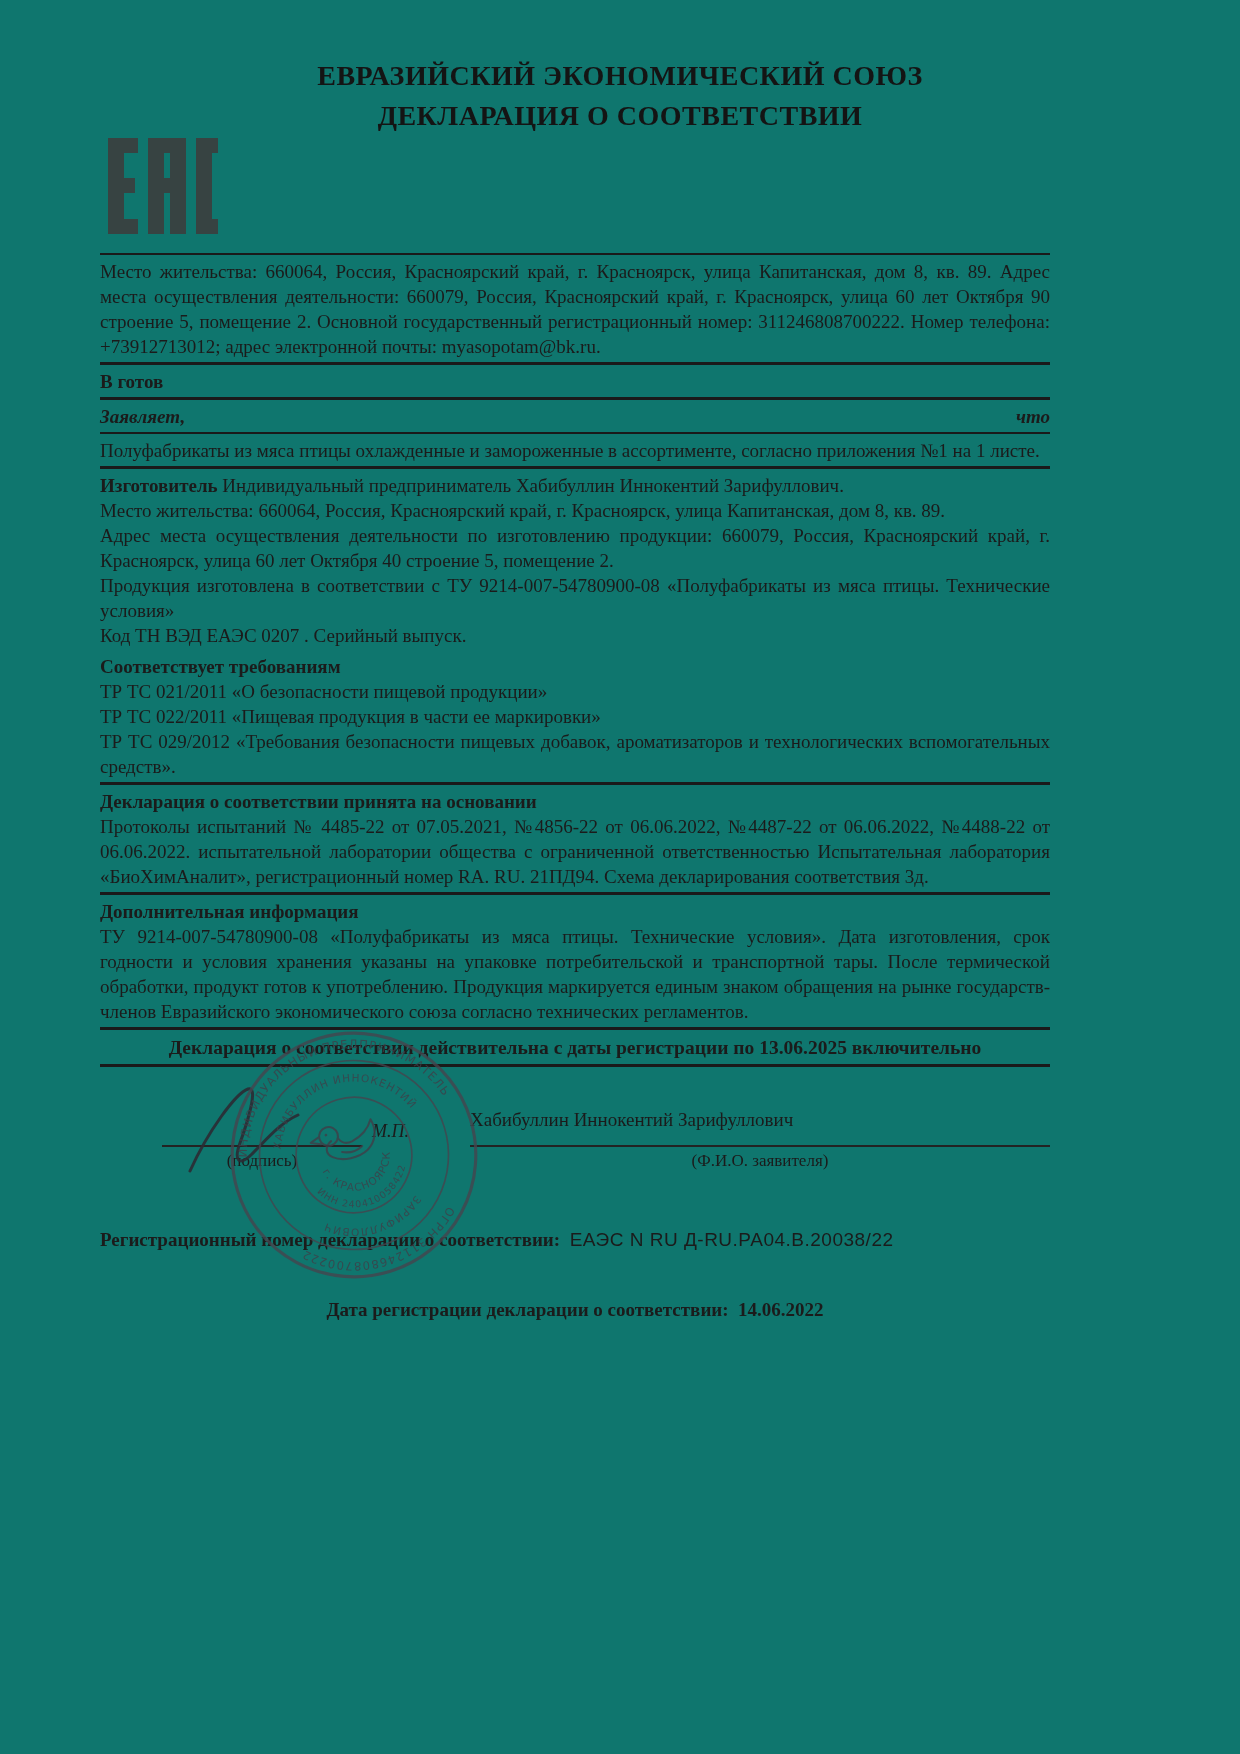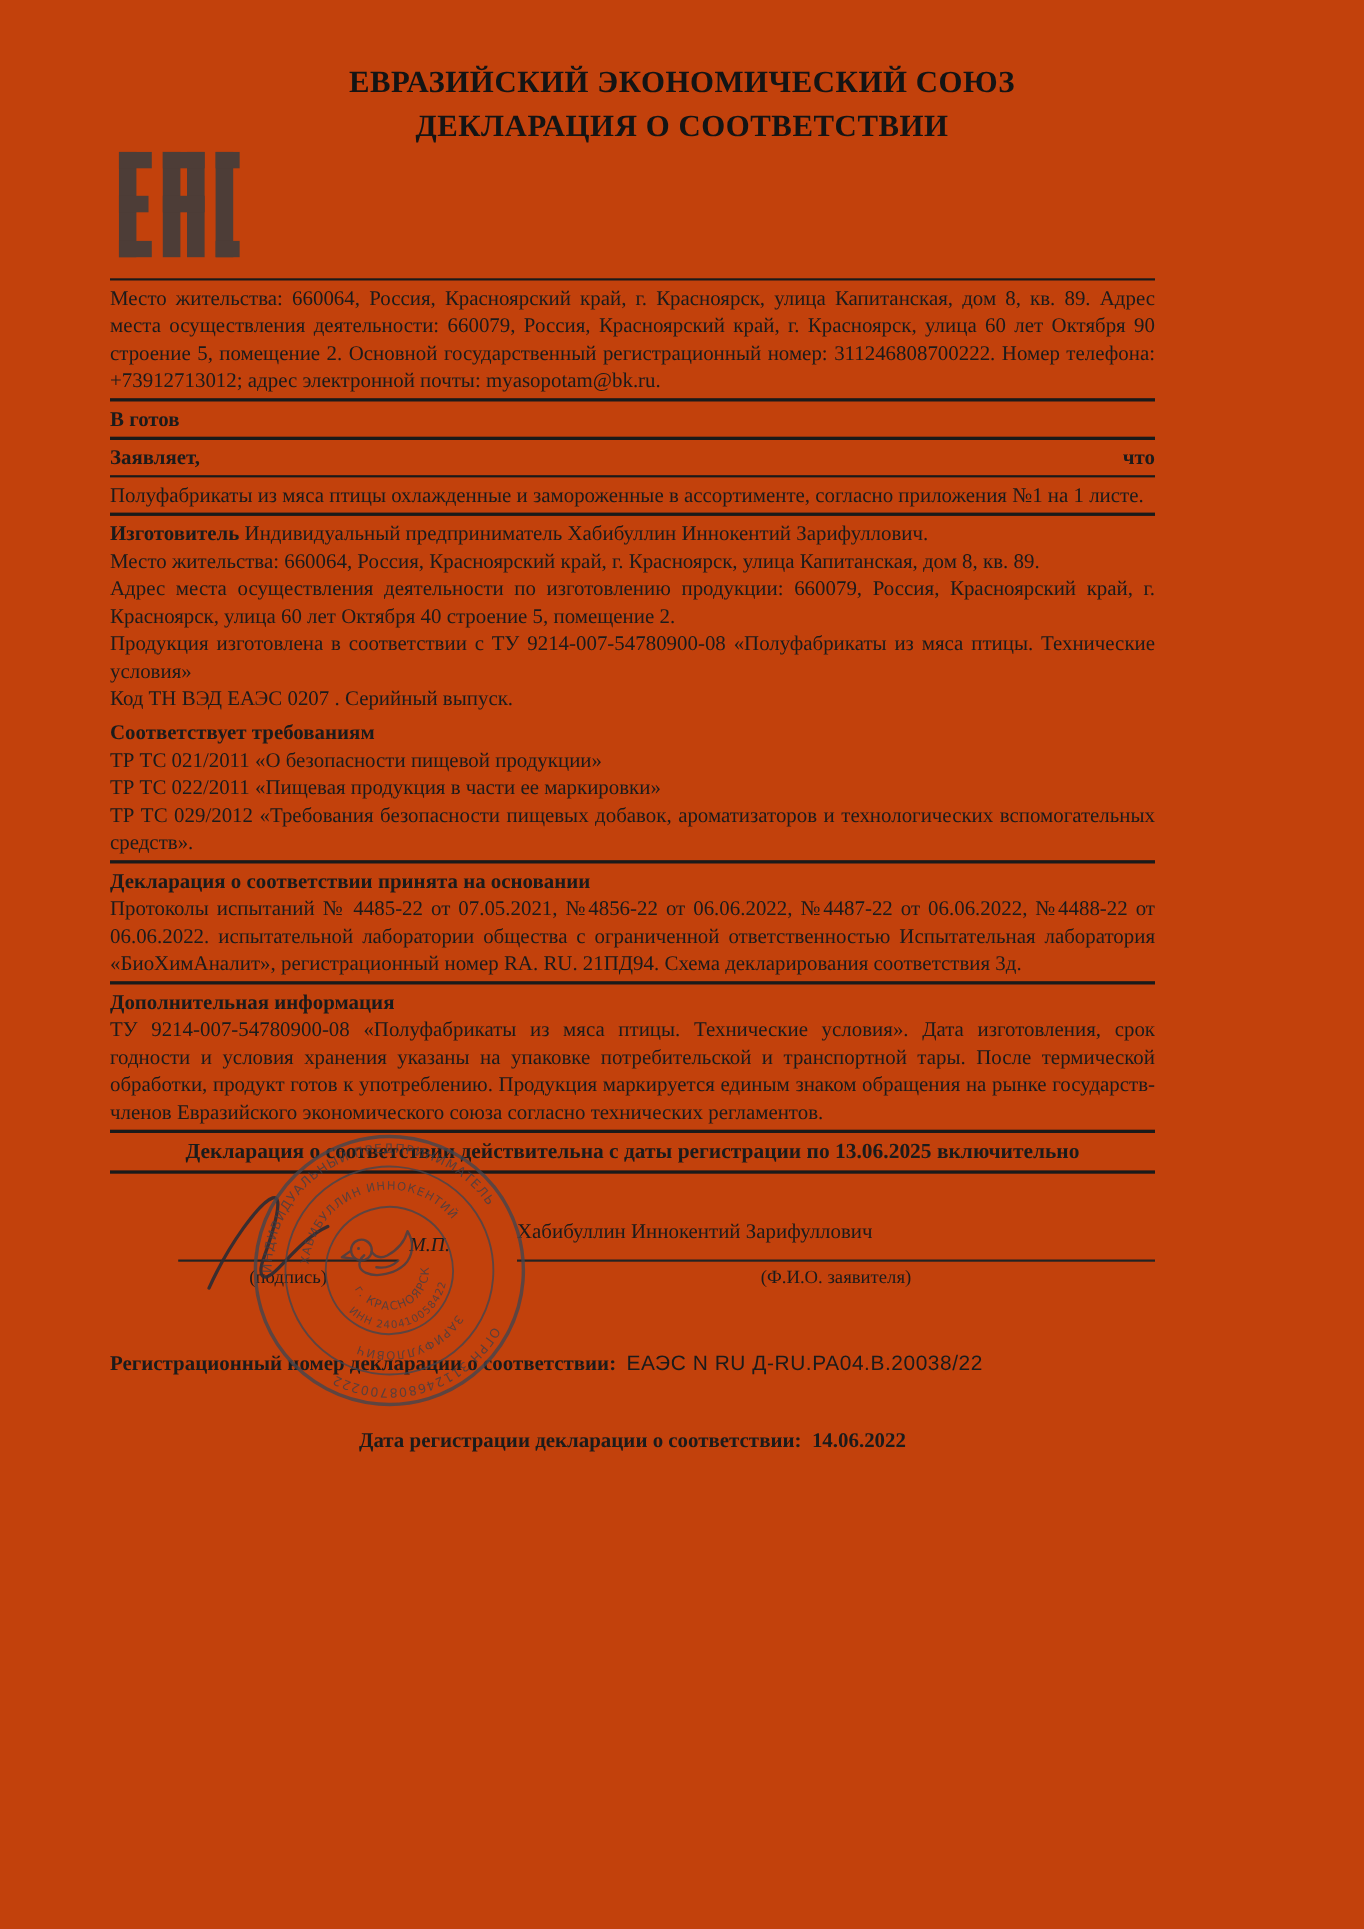--- a/index.html
+++ b/index.html
@@ -1,37 +1,37 @@
 <!DOCTYPE html>
 <html lang="ru"><head>
 <meta charset="utf-8">
 <style>
   html,body{margin:0;padding:0;background:#9a9a9a;}
   .page{
     position:relative;
     width:1240px;height:1754px;
     margin:0 auto;
-    background:#c2410c;
+    background:#0f766e;
     font-family:"Liberation Serif", serif;
     color:#1b1b1b;
     overflow:hidden;
   }
   .doc-title{
     position:absolute;top:56px;left:0;width:100%;
     text-align:center;font-weight:bold;font-size:28px;line-height:40px;
     letter-spacing:.5px;color:#141414;
   }
   .eac{position:absolute;left:108px;top:138px;opacity:.88;}
   .content{position:absolute;left:100px;top:250px;width:950px;}
   p{margin:0;font-size:19px;line-height:25px;text-align:justify;}
   .b{font-weight:bold;}
   .head{font-weight:bold;text-align:left;}
   .rule{height:0;border-top:3px solid #1a1a1a;margin:3px 0 4px;}
   .rule--thin{border-top-width:2px;}
-  .split{display:flex;justify-content:space-between;font-weight:bold;font-size:19px;line-height:25px;}
+  .split{display:flex;justify-content:space-between;font-weight:bold;font-size:19px;line-height:25px;font-style:italic;}
   .mt6{margin-top:6px;}
   .validity{font-weight:bold;font-size:19.5px;line-height:27px;text-align:center;}
   .sig-area{position:relative;height:122px;margin-top:16px;}
   .sig-name{position:absolute;left:370px;top:26px;width:580px;text-align:left;font-size:19px;}
   .sig-line{position:absolute;border-top:2px solid #232323;}
   .sig-line--left{left:62px;top:62px;width:200px;}
   .sig-line--right{left:370px;top:62px;width:580px;}
   .sig-cap{position:absolute;top:68px;text-align:center;font-size:17px;}
   .sig-cap--left{left:52px;width:220px;}
   .sig-cap--right{left:370px;width:580px;}

